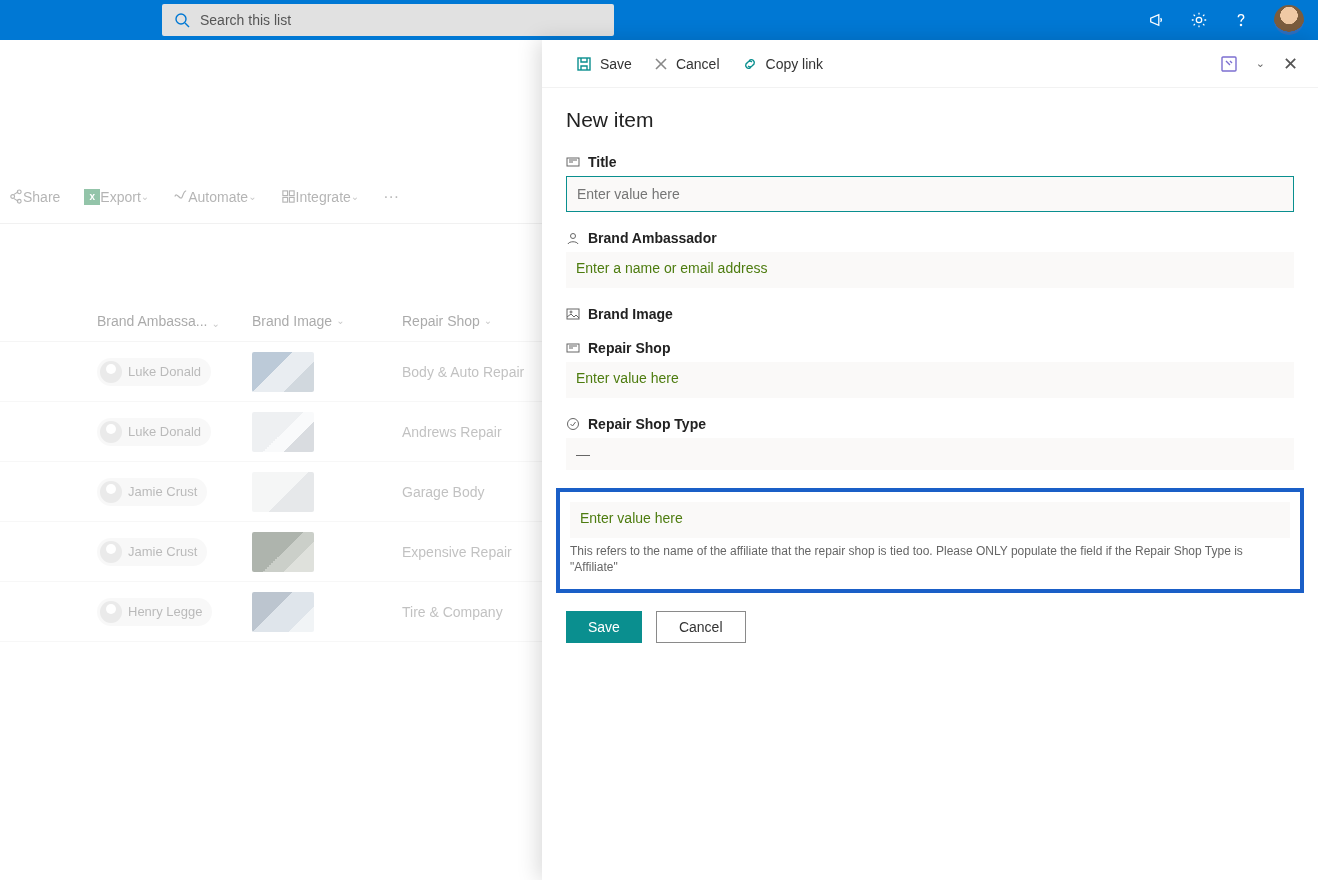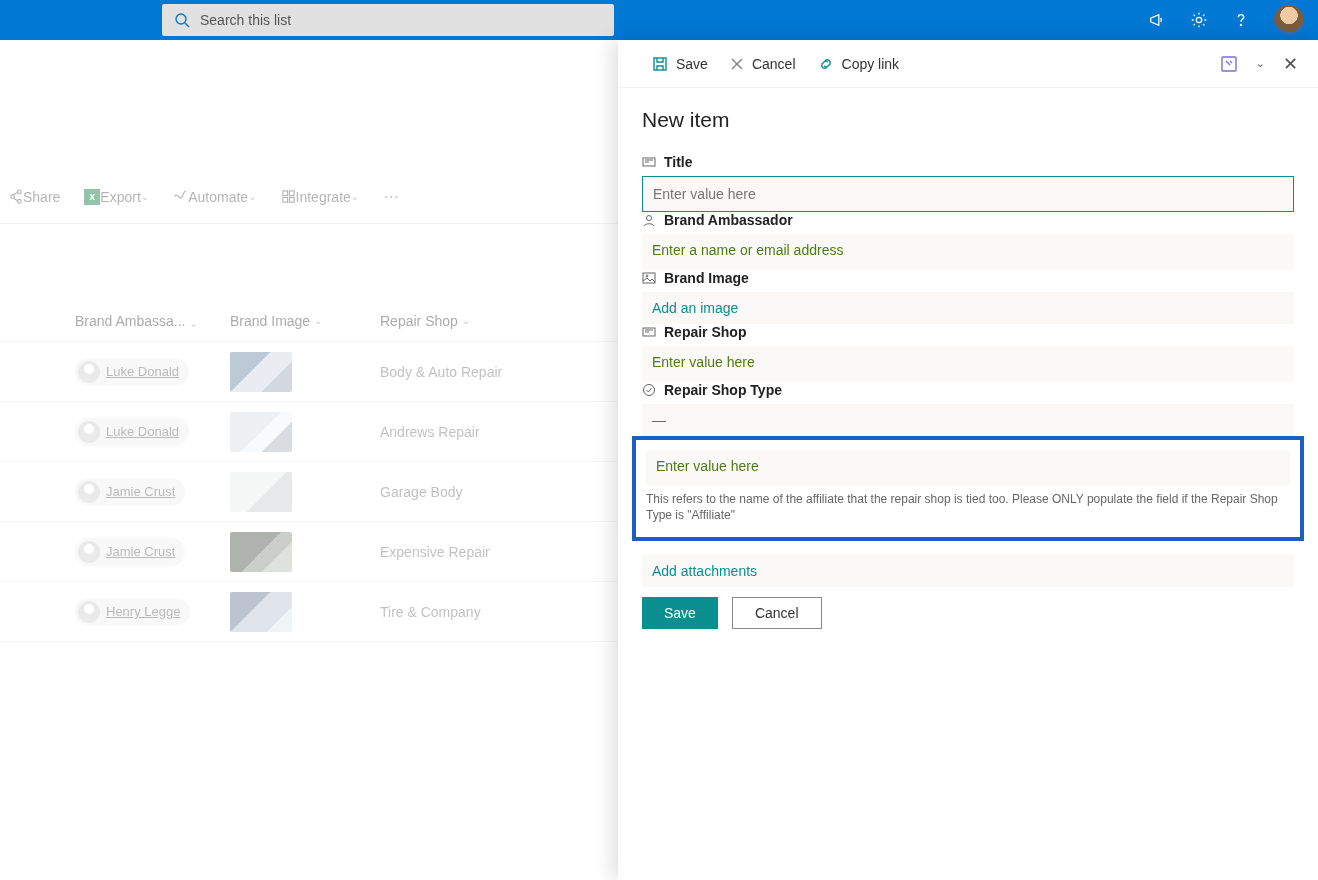--- a/index.html
+++ b/index.html
@@ -71,34 +71,34 @@
     font-size: 14px;
     color: #444;
   }
   .bg-head-row {
     display: flex;
     align-items: center;
     height: 42px;
     border-bottom: 1px solid #e8e8e8;
     color: #444;
   }
-  .col-ba { width: 155px; margin-left: 75px; display:flex; align-items:flex-end; gap:4px;}
+  .col-ba { width: 155px; margin-left: 97px; display:flex; align-items:flex-end; gap:4px;}
   .col-bi { width: 150px; display:flex; align-items:center; gap:4px;}
   .col-rs { width: 150px; display:flex; align-items:center; gap:4px;}
   .bg-row {
     display: flex;
     align-items: center;
     height: 60px;
     border-bottom: 1px solid #eee;
     color: #777;
   }
   .person-chip {
     display: inline-flex; align-items:center; gap:6px;
     background:#f0f0f0; border-radius:14px; padding:3px 10px 3px 3px;
-    font-size: 13px; color:#666;text-decoration:underline;
+    font-size: 13px; color:#666;
   }
   .person-chip .pavatar { width:22px; height:22px; border-radius:50%; background:#d0d0d0; position:relative;}
   .person-chip .pavatar::after { content:""; position:absolute; width:10px; height:10px; background:#fff; border-radius:50%; top:3px; left:6px;}
   .thumb {
     width: 62px; height: 40px; border-radius:2px;
     background: linear-gradient(135deg,#6b8aa8 0 40%,#cfd8e0 40% 70%, #9aa8b5 70%);
   }
   .thumb.t2 { background: linear-gradient(135deg,#d9dde2 0 50%, #f2f4f6 50% 70%, #aab2ba 70%); }
   .thumb.t3 { background: linear-gradient(135deg,#e8eaec 0 55%, #c8ccd0 55%); }
   .thumb.t4 { background: linear-gradient(135deg,#4d5a4a 0 50%, #8c9488 50% 70%, #b8bcb2 70%); }
@@ -111,21 +111,21 @@
     top: 40px; left:0; right:0; bottom:0;
     background: rgba(255,255,255,0.55);
     pointer-events: none;
   }
 
   
   .panel {
     position: absolute;
     top: 40px;
     right: 0;
-    width: 700px;
+    width: 776px;
     bottom: 0;
     background: #fff;
     box-shadow: -4px 0 20px rgba(0,0,0,0.15);
     display: flex;
     flex-direction: column;
   }
   .panel-cmd {
     height: 48px;
     display:flex;
     align-items:center;
@@ -134,21 +134,21 @@
     color:#333;
     border-bottom: 1px solid #f2f2f2;
     gap: 22px;
   }
   .panel-cmd .pc-btn { display:flex; align-items:center; gap:8px; cursor:pointer;}
   .panel-cmd .ico { color:#0a8f8f; display:flex;}
   .panel-cmd .ico.gray { color:#888; }
   .panel-cmd-right { margin-left:auto; display:flex; align-items:center; gap:18px;}
   .panel-body { padding: 20px 24px 30px 24px; overflow-y:auto; flex:1;}
   .panel-title { font-size: 21px; font-weight: 400; color:#222; margin-bottom: 22px;}
-  .fld { }
+  .fld { margin-bottom: 18px; }
   .fld-label { display:flex; align-items:center; gap:8px; font-size: 14px; color:#222; font-weight:600; margin-bottom:6px;}
   .fld-label .li { color:#666; display:flex; }
   .fld-input {
     width: 100%;
     height: 36px;
     background: #faf9f8;
     border: 1px solid #e1e1e1;
     padding: 0 10px;
     font-size: 14px;
     color:#333;
@@ -408,21 +408,20 @@
       <div class="fld-label">
         <span class="li">
             <svg width="14" height="14" viewBox="0 0 14 14" fill="none" stroke="currentColor" stroke-width="1">
               <rect x="1" y="2" width="12" height="10"></rect>
               <circle cx="5" cy="5" r="1"></circle>
               <path d="M1 10l4-3 3 3 2-2 3 3"></path>
             </svg>
           </span>
         <span>Brand Image</span>
       </div>
-      <div class="fld-link"><span>Add an image</span></div>
     </div>
 
     <div class="fld">
       <div class="fld-label">
         <span class="li">
             <svg width="14" height="14" viewBox="0 0 14 14" fill="none" stroke="currentColor" stroke-width="1">
               <rect x="1" y="3" width="12" height="8"></rect>
               <path d="M3 7h4M3 5h8"></path>
             </svg>
           </span>
@@ -445,21 +444,20 @@
     </div>
 
     <div class="highlight-box">
       <div class="fld" style="margin-bottom:4px">
         <div class="fld-flat"><span>Enter value here</span></div>
         <div class="hint">This refers to the name of the affiliate that the repair shop is tied too. Please ONLY populate the field if the Repair Shop Type is "Affiliate"</div>
       </div>
     </div>
 
     <div class="fld">
-      <div class="fld-link"><span>Add attachments</span></div>
     </div>
 
     <div class="btn-row">
       <button class="btn primary">
           <span>Save</span>
         </button>
       <button class="btn secondary">
           <span>Cancel</span>
         </button>
     </div>

